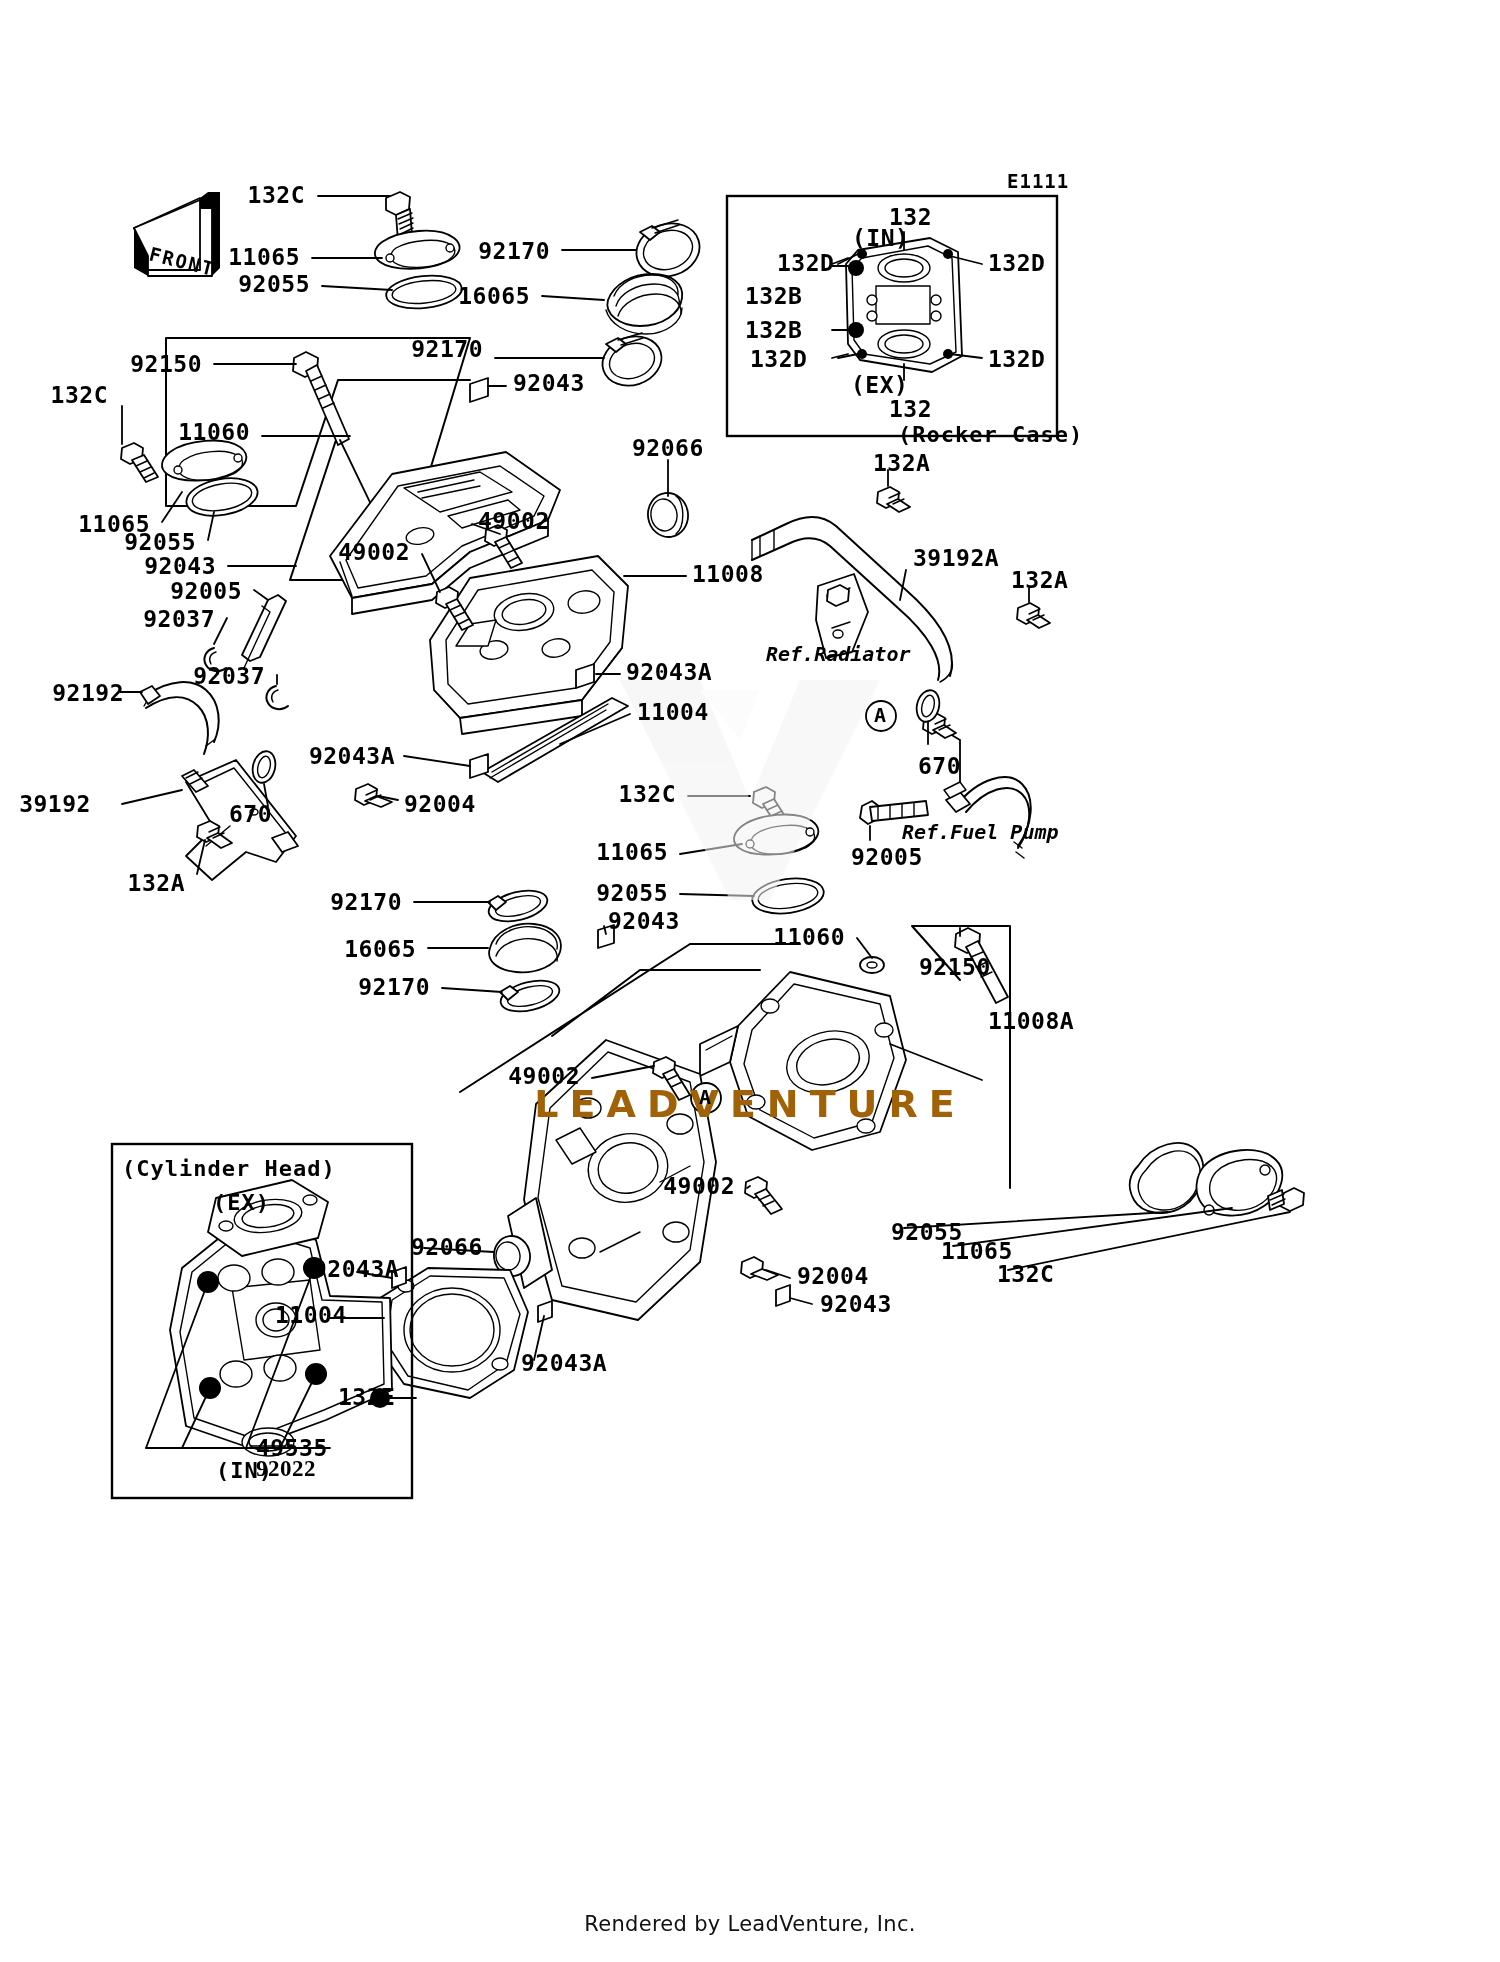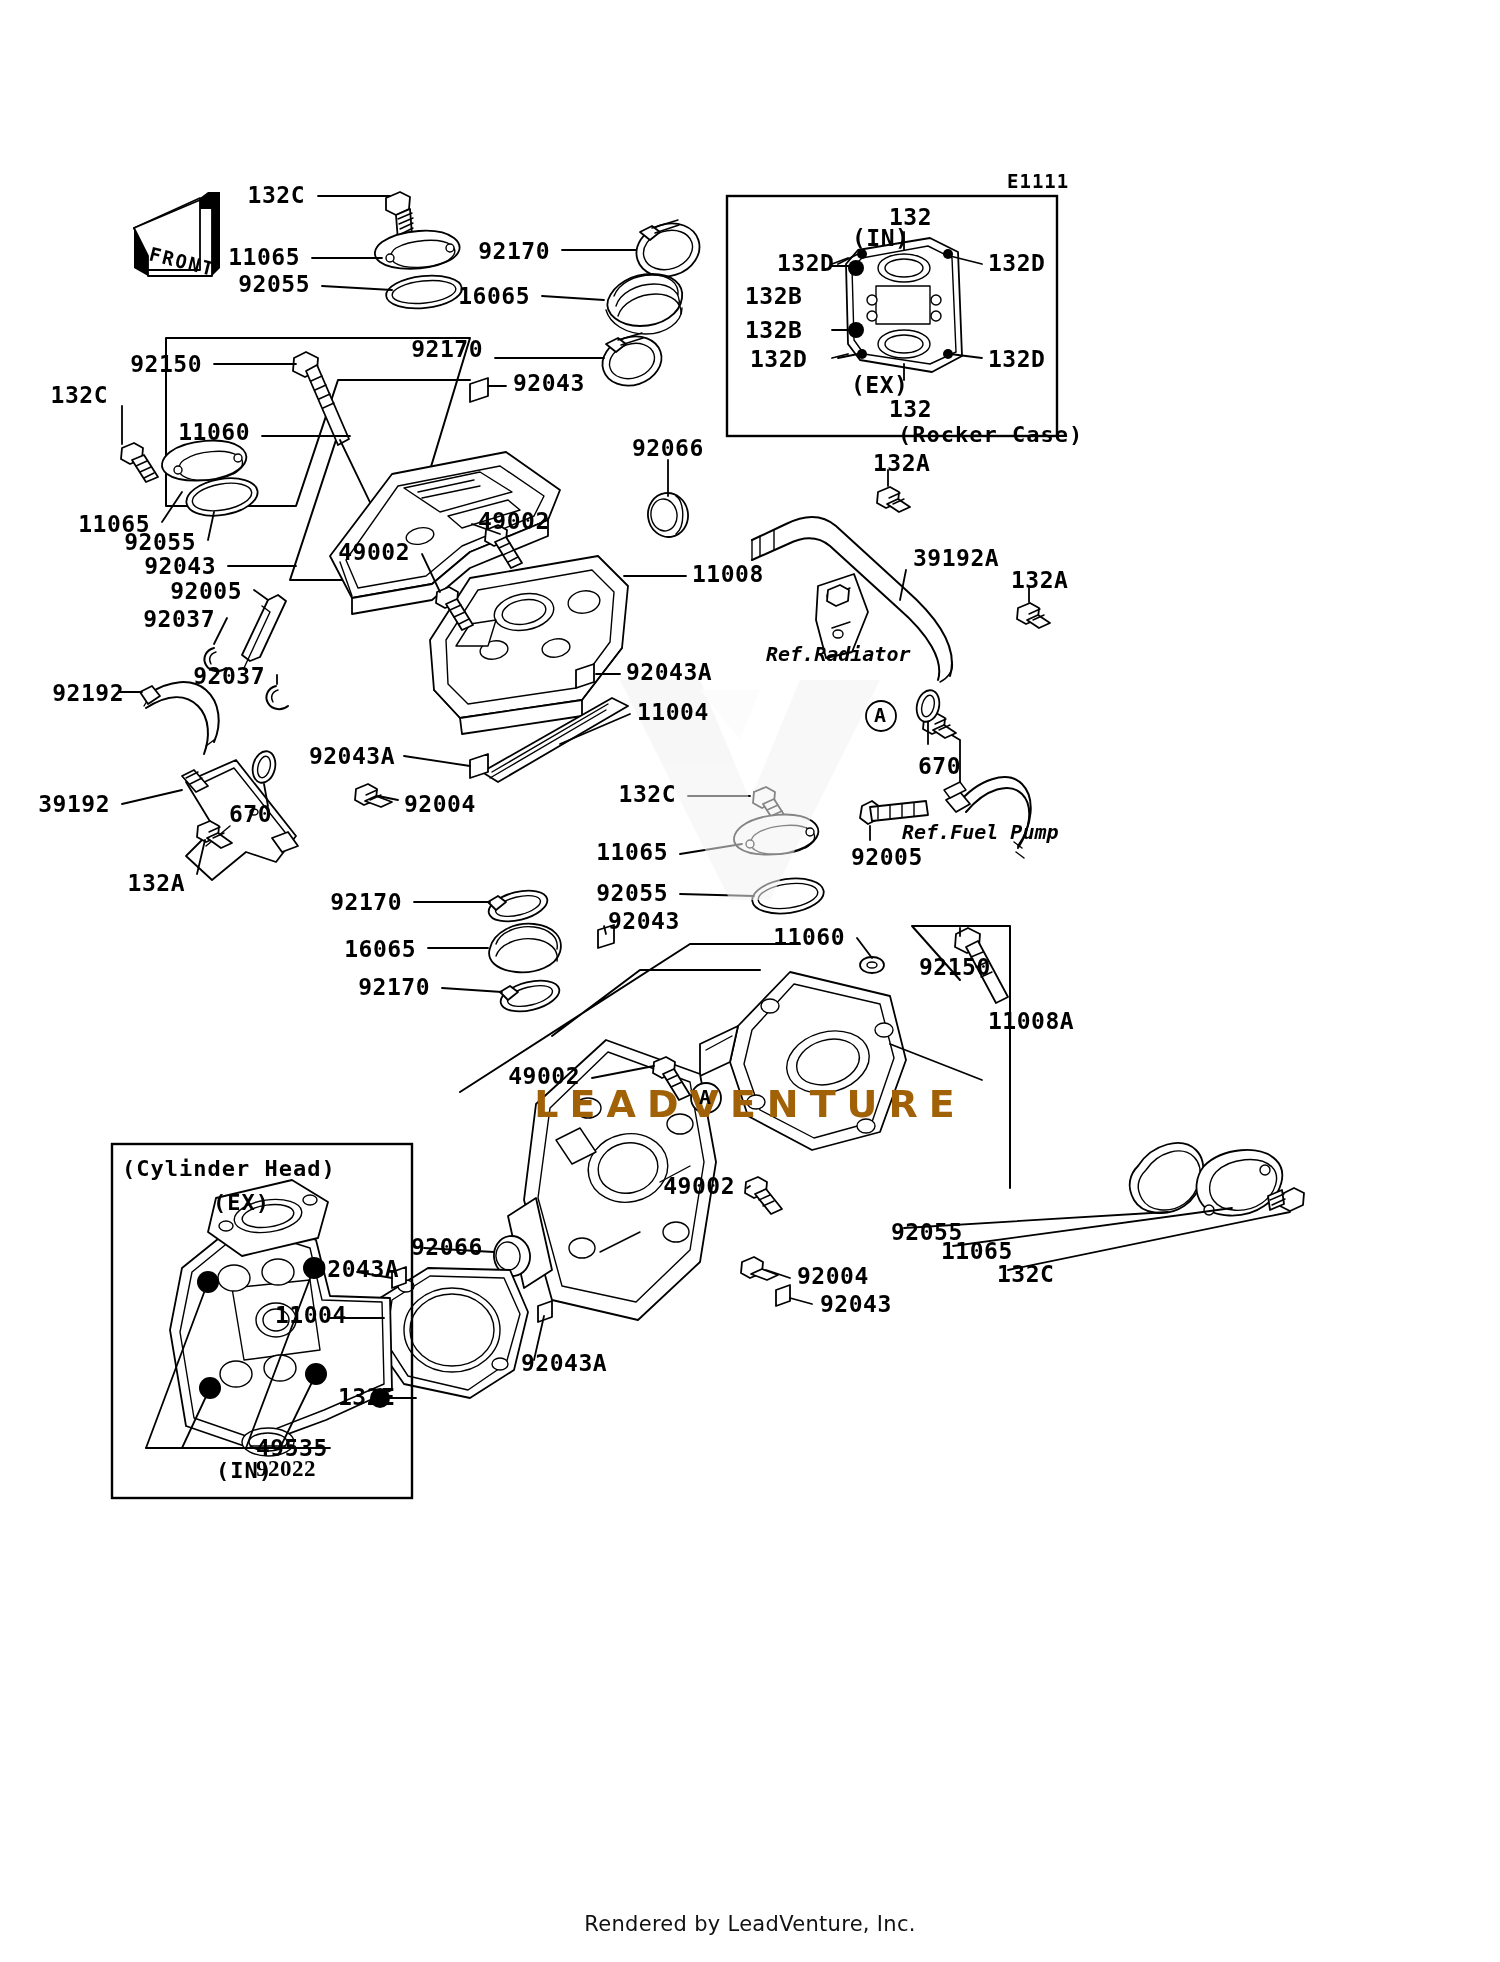--- a/index.html
+++ b/index.html
@@ -565,21 +565,21 @@
       <div class="lbl" style="top: 353px; left: 0px; width: 202px; text-align: right;">92150</div>
       <div class="lbl" style="top: 384px; left: 0px; width: 108px; text-align: right;">132C</div>
       <div class="lbl" style="top: 421px; left: 0px; width: 250px; text-align: right;">11060</div>
       <div class="lbl" style="top: 513px; left: 0px; width: 150px; text-align: right;">11065</div>
       <div class="lbl" style="top: 531px; left: 0px; width: 196px; text-align: right;">92055</div>
       <div class="lbl" style="top: 555px; left: 0px; width: 216px; text-align: right;">92043</div>
       <div class="lbl" style="top: 580px; left: 0px; width: 242px; text-align: right;">92005</div>
       <div class="lbl" style="top: 608px; left: 0px; width: 215px; text-align: right;">92037</div>
       <div class="lbl" style="top: 665px; left: 0px; width: 265px; text-align: right;">92037</div>
       <div class="lbl" style="top: 682px; left: 16px; width: 108px; text-align: right;">92192</div>
-      <div class="lbl" style="top: 793px; left: 0px; width: 110px; text-align: right;">39192</div>
+      <div class="lbl" style="top: 793px; left: 0px; width: 110px; text-align: center;">39192</div>
       <div class="lbl" style="top: 803px; left: 0px; width: 272px; text-align: right;">670</div>
       <div class="lbl" style="top: 872px; left: 0px; width: 185px; text-align: right;">132A</div>
       <div class="lbl" style="top: 793px; left: 404px;">92004</div>
       <div class="lbl" style="top: 745px; left: 0px; width: 395px; text-align: right;">92043A</div>
       <div class="lbl" style="top: 541px; left: 0px; width: 410px; text-align: right;">49002</div>
       <div class="lbl" style="top: 510px; left: 478px;">49002</div>
       <div class="lbl" style="top: 661px; left: 626px;">92043A</div>
       <div class="lbl" style="top: 701px; left: 637px;">11004</div>
       <div class="lbl" style="top: 437px; left: 632px;">92066</div>
       <div class="lbl" style="top: 563px; left: 692px;">11008</div>

